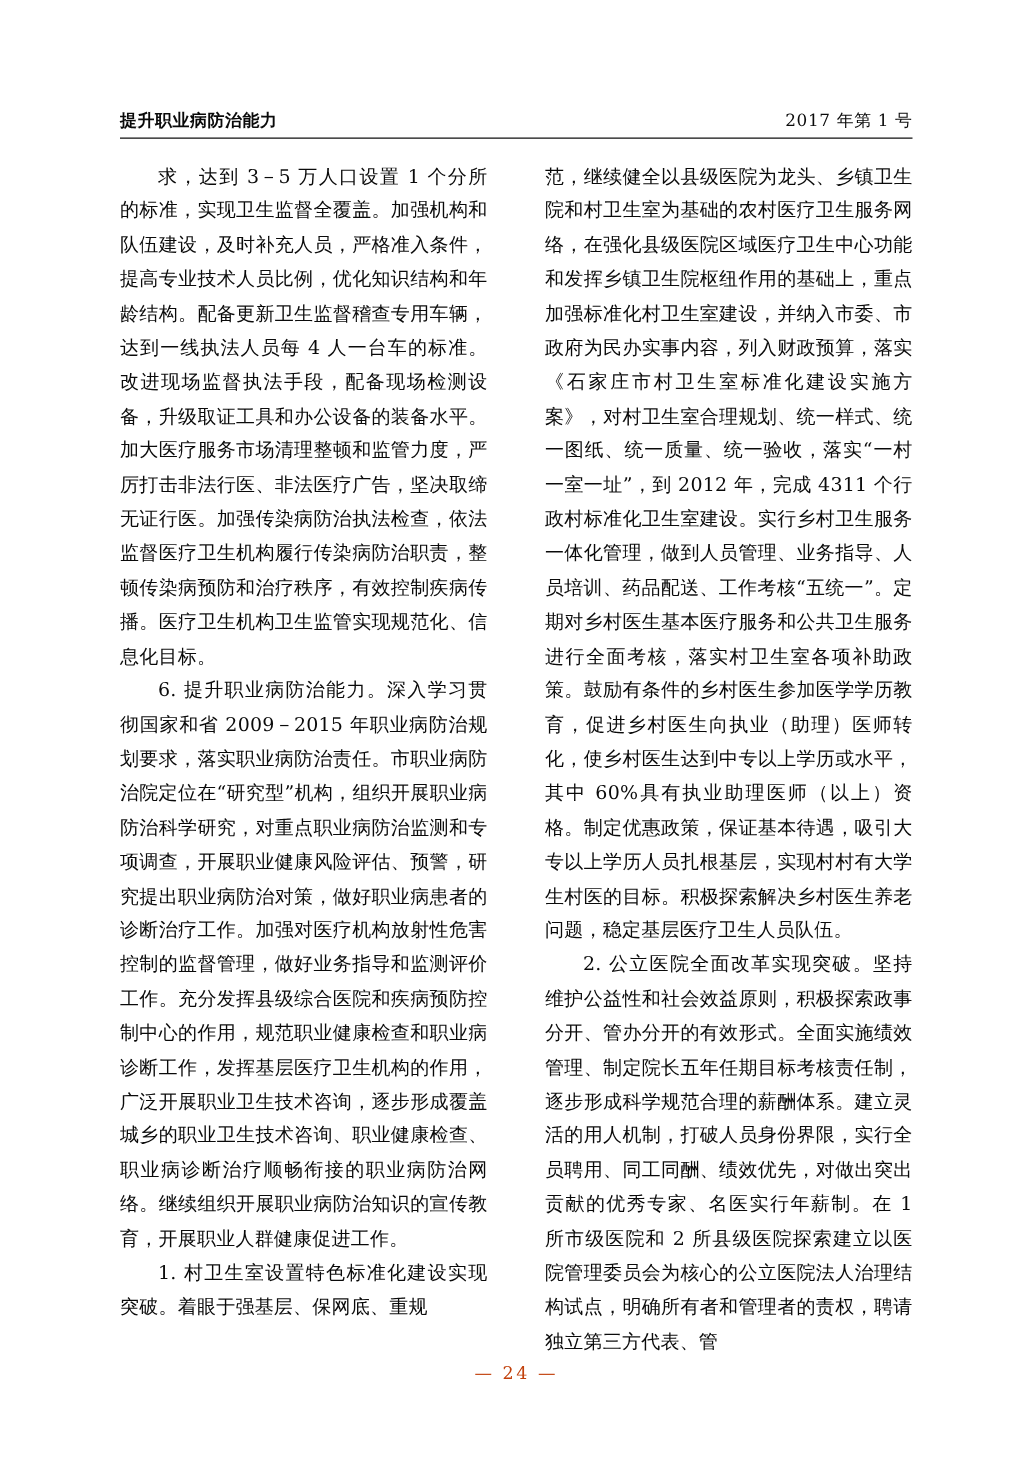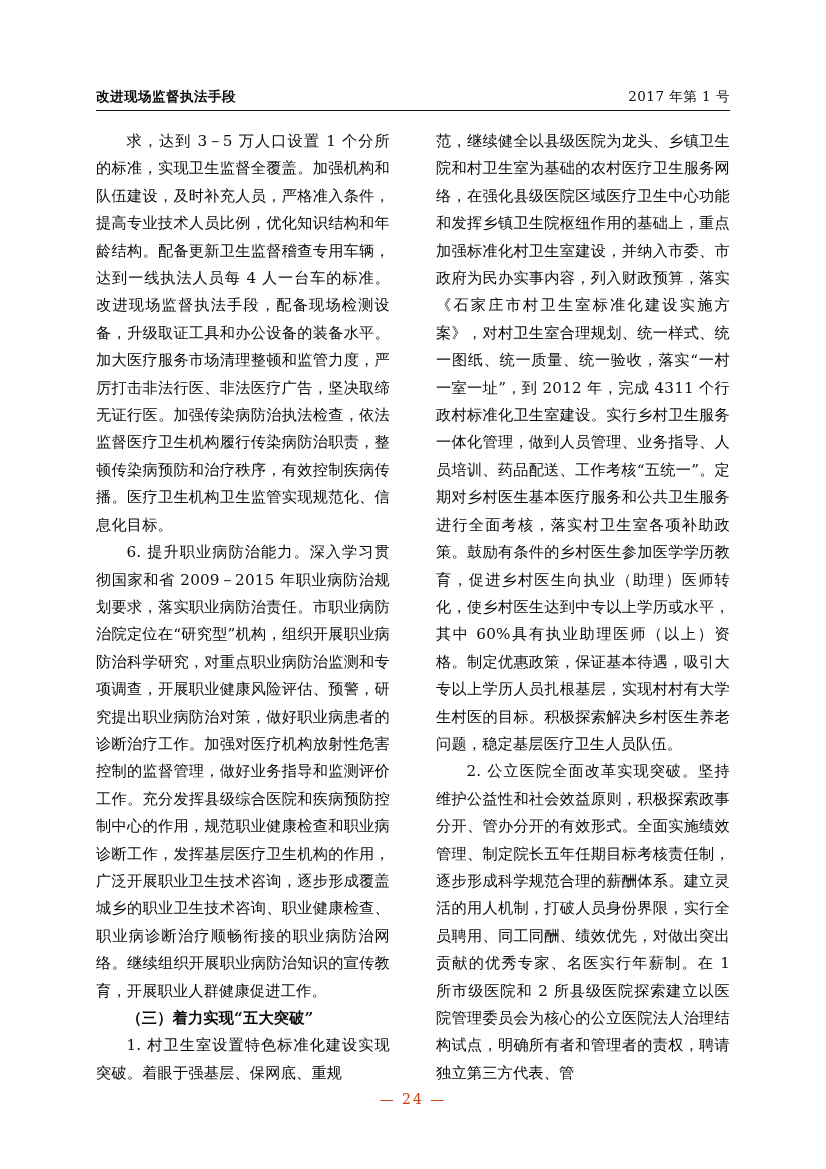--- a/index.html
+++ b/index.html
@@ -83,32 +83,31 @@
   .footer .dash {
     letter-spacing: 2px;
   }
 </style>
 </head>
 <body>
 
 <div class="page">
 
   <div class="header">
-    <div class="left">改进现场监督执法手段</div>
+    <div class="left">提升职业病防治能力</div>
     <div class="right">2017 年第 1 号</div>
   </div>
 
   <div class="rule"></div>
 
   <div class="columns">
 
     <div class="col">
       <p>求，达到 3－5 万人口设置 1 个分所的标准，实现卫生监督全覆盖。加强机构和队伍建设，及时补充人员，严格准入条件，提高专业技术人员比例，优化知识结构和年龄结构。配备更新卫生监督稽查专用车辆，达到一线执法人员每 4 人一台车的标准。改进现场监督执法手段，配备现场检测设备，升级取证工具和办公设备的装备水平。加大医疗服务市场清理整顿和监管力度，严厉打击非法行医、非法医疗广告，坚决取缔无证行医。加强传染病防治执法检查，依法监督医疗卫生机构履行传染病防治职责，整顿传染病预防和治疗秩序，有效控制疾病传播。医疗卫生机构卫生监管实现规范化、信息化目标。</p>
       <p>6. 提升职业病防治能力。深入学习贯彻国家和省 2009－2015 年职业病防治规划要求，落实职业病防治责任。市职业病防治院定位在“研究型”机构，组织开展职业病防治科学研究，对重点职业病防治监测和专项调查，开展职业健康风险评估、预警，研究提出职业病防治对策，做好职业病患者的诊断治疗工作。加强对医疗机构放射性危害控制的监督管理，做好业务指导和监测评价工作。充分发挥县级综合医院和疾病预防控制中心的作用，规范职业健康检查和职业病诊断工作，发挥基层医疗卫生机构的作用，广泛开展职业卫生技术咨询，逐步形成覆盖城乡的职业卫生技术咨询、职业健康检查、职业病诊断治疗顺畅衔接的职业病防治网络。继续组织开展职业病防治知识的宣传教育，开展职业人群健康促进工作。</p>
-      <p class="bold">（三）着力实现“五大突破”</p>
       <p>1. 村卫生室设置特色标准化建设实现突破。着眼于强基层、保网底、重规</p>
     </div>
 
     <div class="col">
       <p class="noindent">范，继续健全以县级医院为龙头、乡镇卫生院和村卫生室为基础的农村医疗卫生服务网络，在强化县级医院区域医疗卫生中心功能和发挥乡镇卫生院枢纽作用的基础上，重点加强标准化村卫生室建设，并纳入市委、市政府为民办实事内容，列入财政预算，落实《石家庄市村卫生室标准化建设实施方案》，对村卫生室合理规划、统一样式、统一图纸、统一质量、统一验收，落实“一村一室一址”，到 2012 年，完成 4311 个行政村标准化卫生室建设。实行乡村卫生服务一体化管理，做到人员管理、业务指导、人员培训、药品配送、工作考核“五统一”。定期对乡村医生基本医疗服务和公共卫生服务进行全面考核，落实村卫生室各项补助政策。鼓励有条件的乡村医生参加医学学历教育，促进乡村医生向执业（助理）医师转化，使乡村医生达到中专以上学历或水平，其中 60%具有执业助理医师（以上）资格。制定优惠政策，保证基本待遇，吸引大专以上学历人员扎根基层，实现村村有大学生村医的目标。积极探索解决乡村医生养老问题，稳定基层医疗卫生人员队伍。</p>
       <p>2. 公立医院全面改革实现突破。坚持维护公益性和社会效益原则，积极探索政事分开、管办分开的有效形式。全面实施绩效管理、制定院长五年任期目标考核责任制，逐步形成科学规范合理的薪酬体系。建立灵活的用人机制，打破人员身份界限，实行全员聘用、同工同酬、绩效优先，对做出突出贡献的优秀专家、名医实行年薪制。在 1 所市级医院和 2 所县级医院探索建立以医院管理委员会为核心的公立医院法人治理结构试点，明确所有者和管理者的责权，聘请独立第三方代表、管</p>
     </div>
 
   </div>
 

